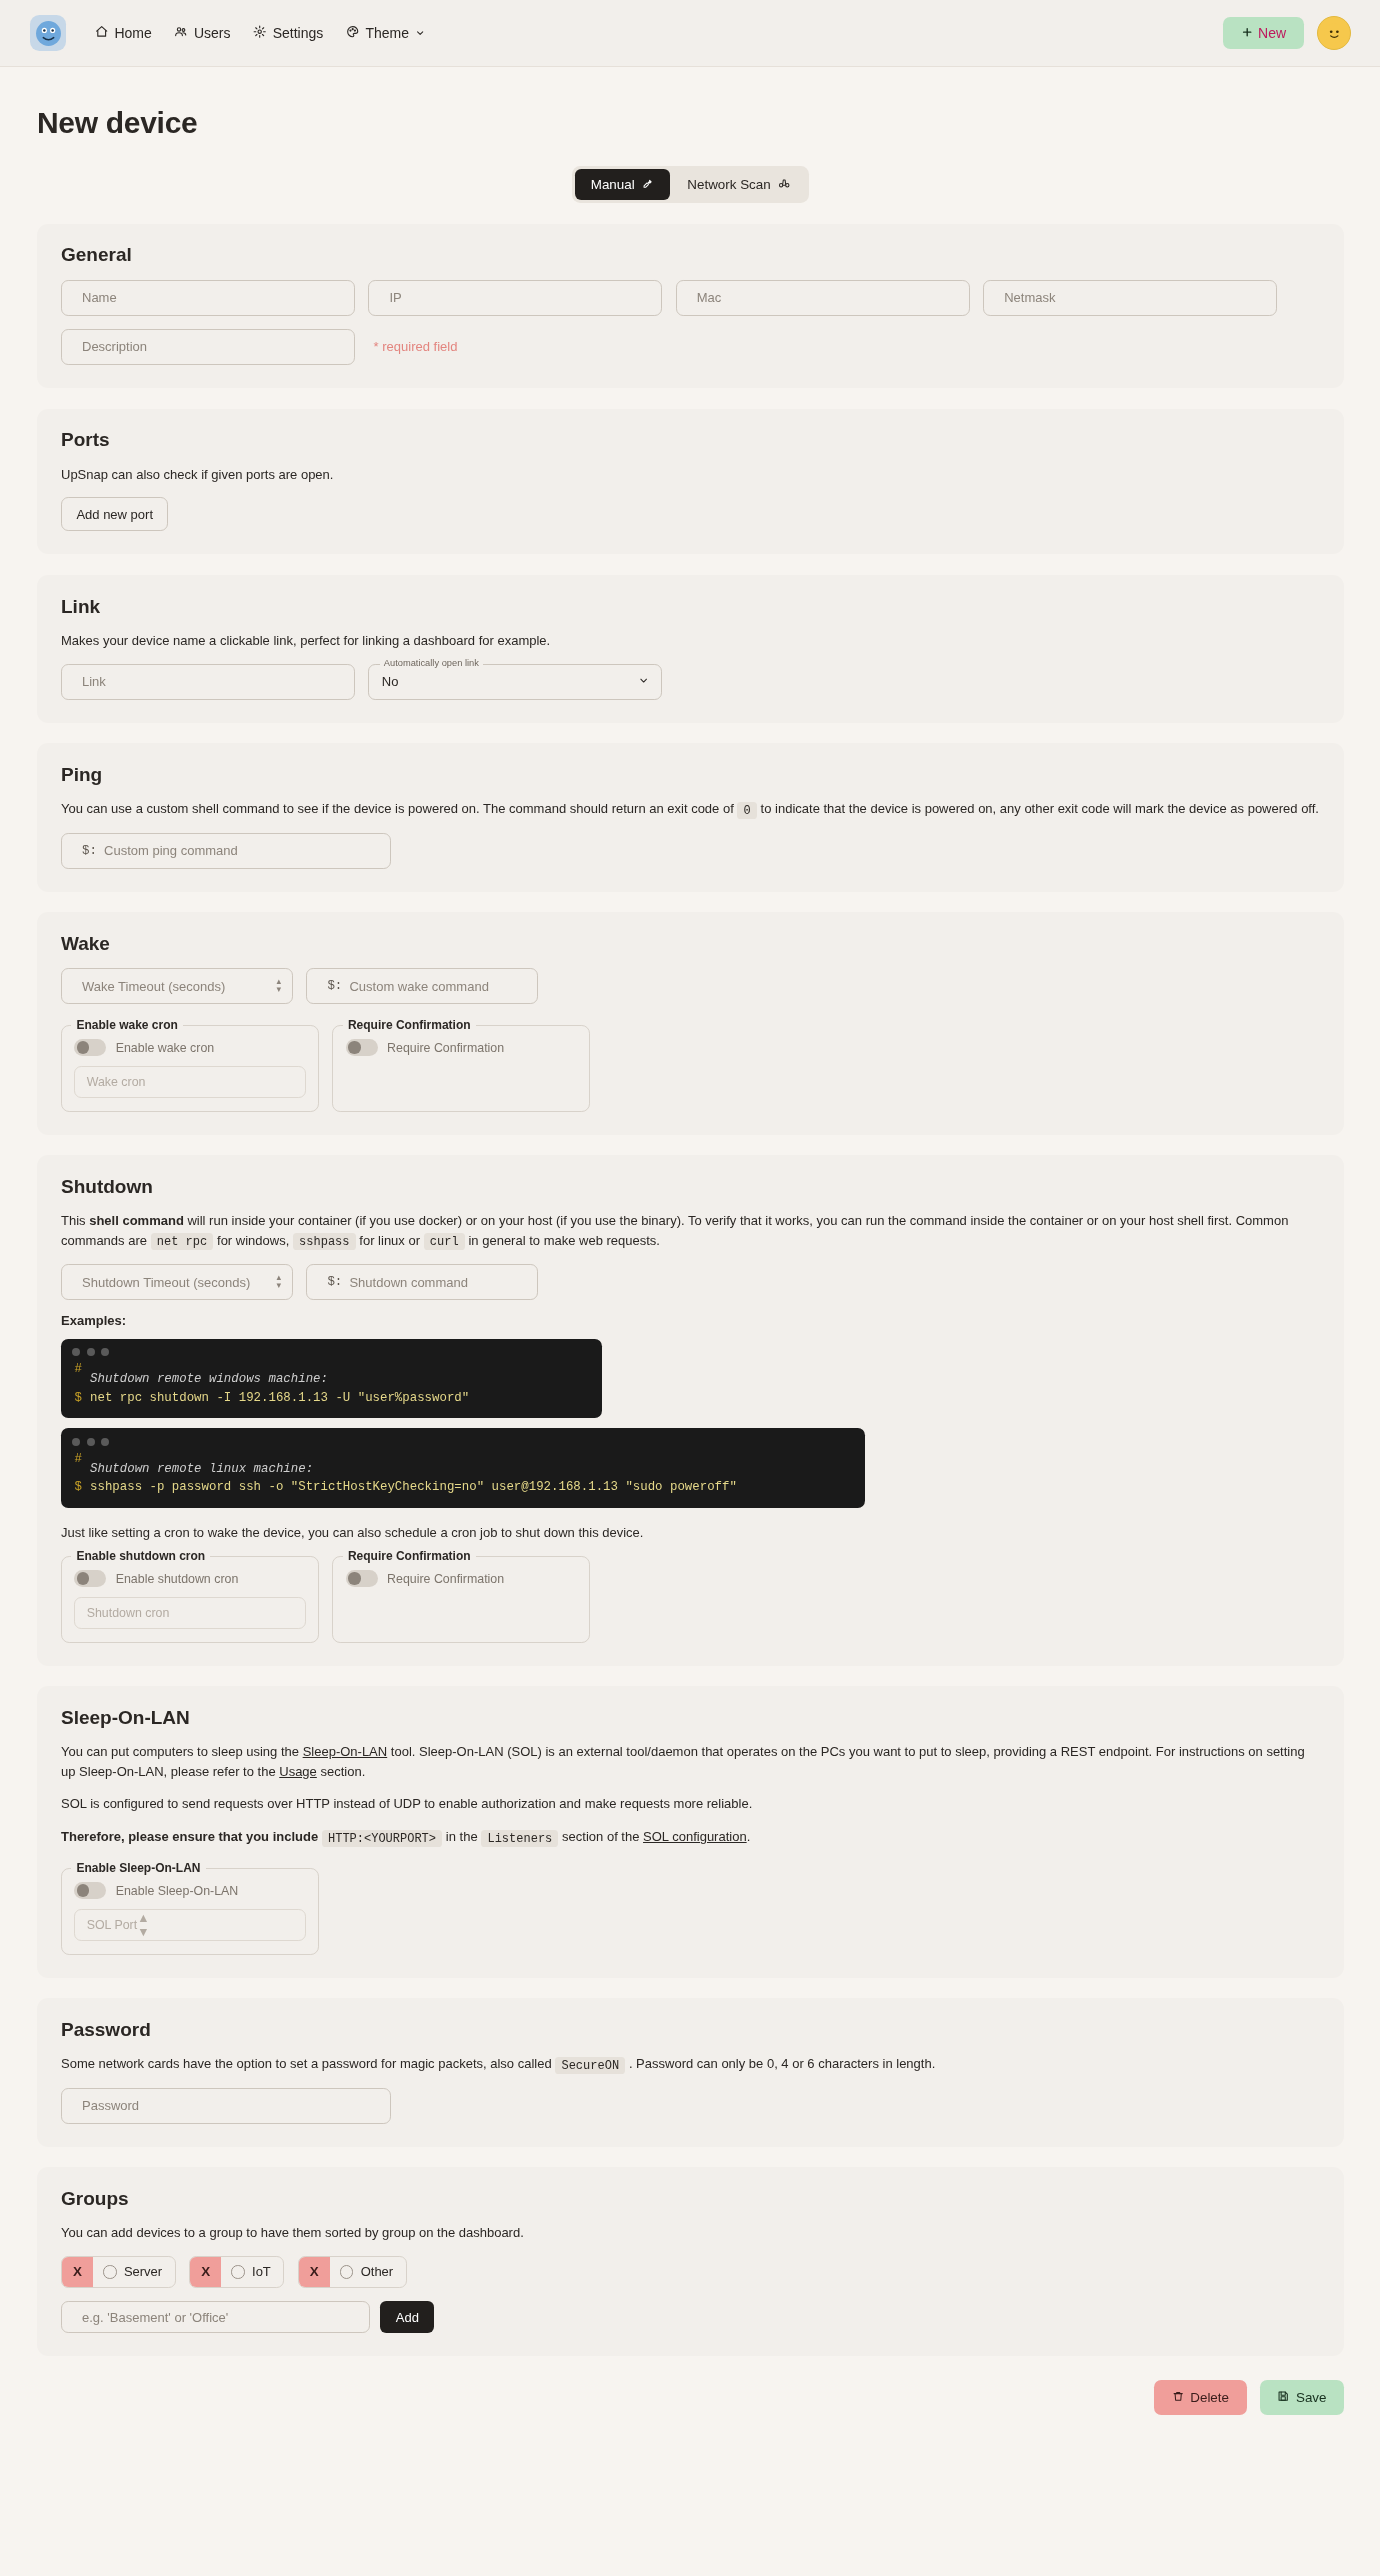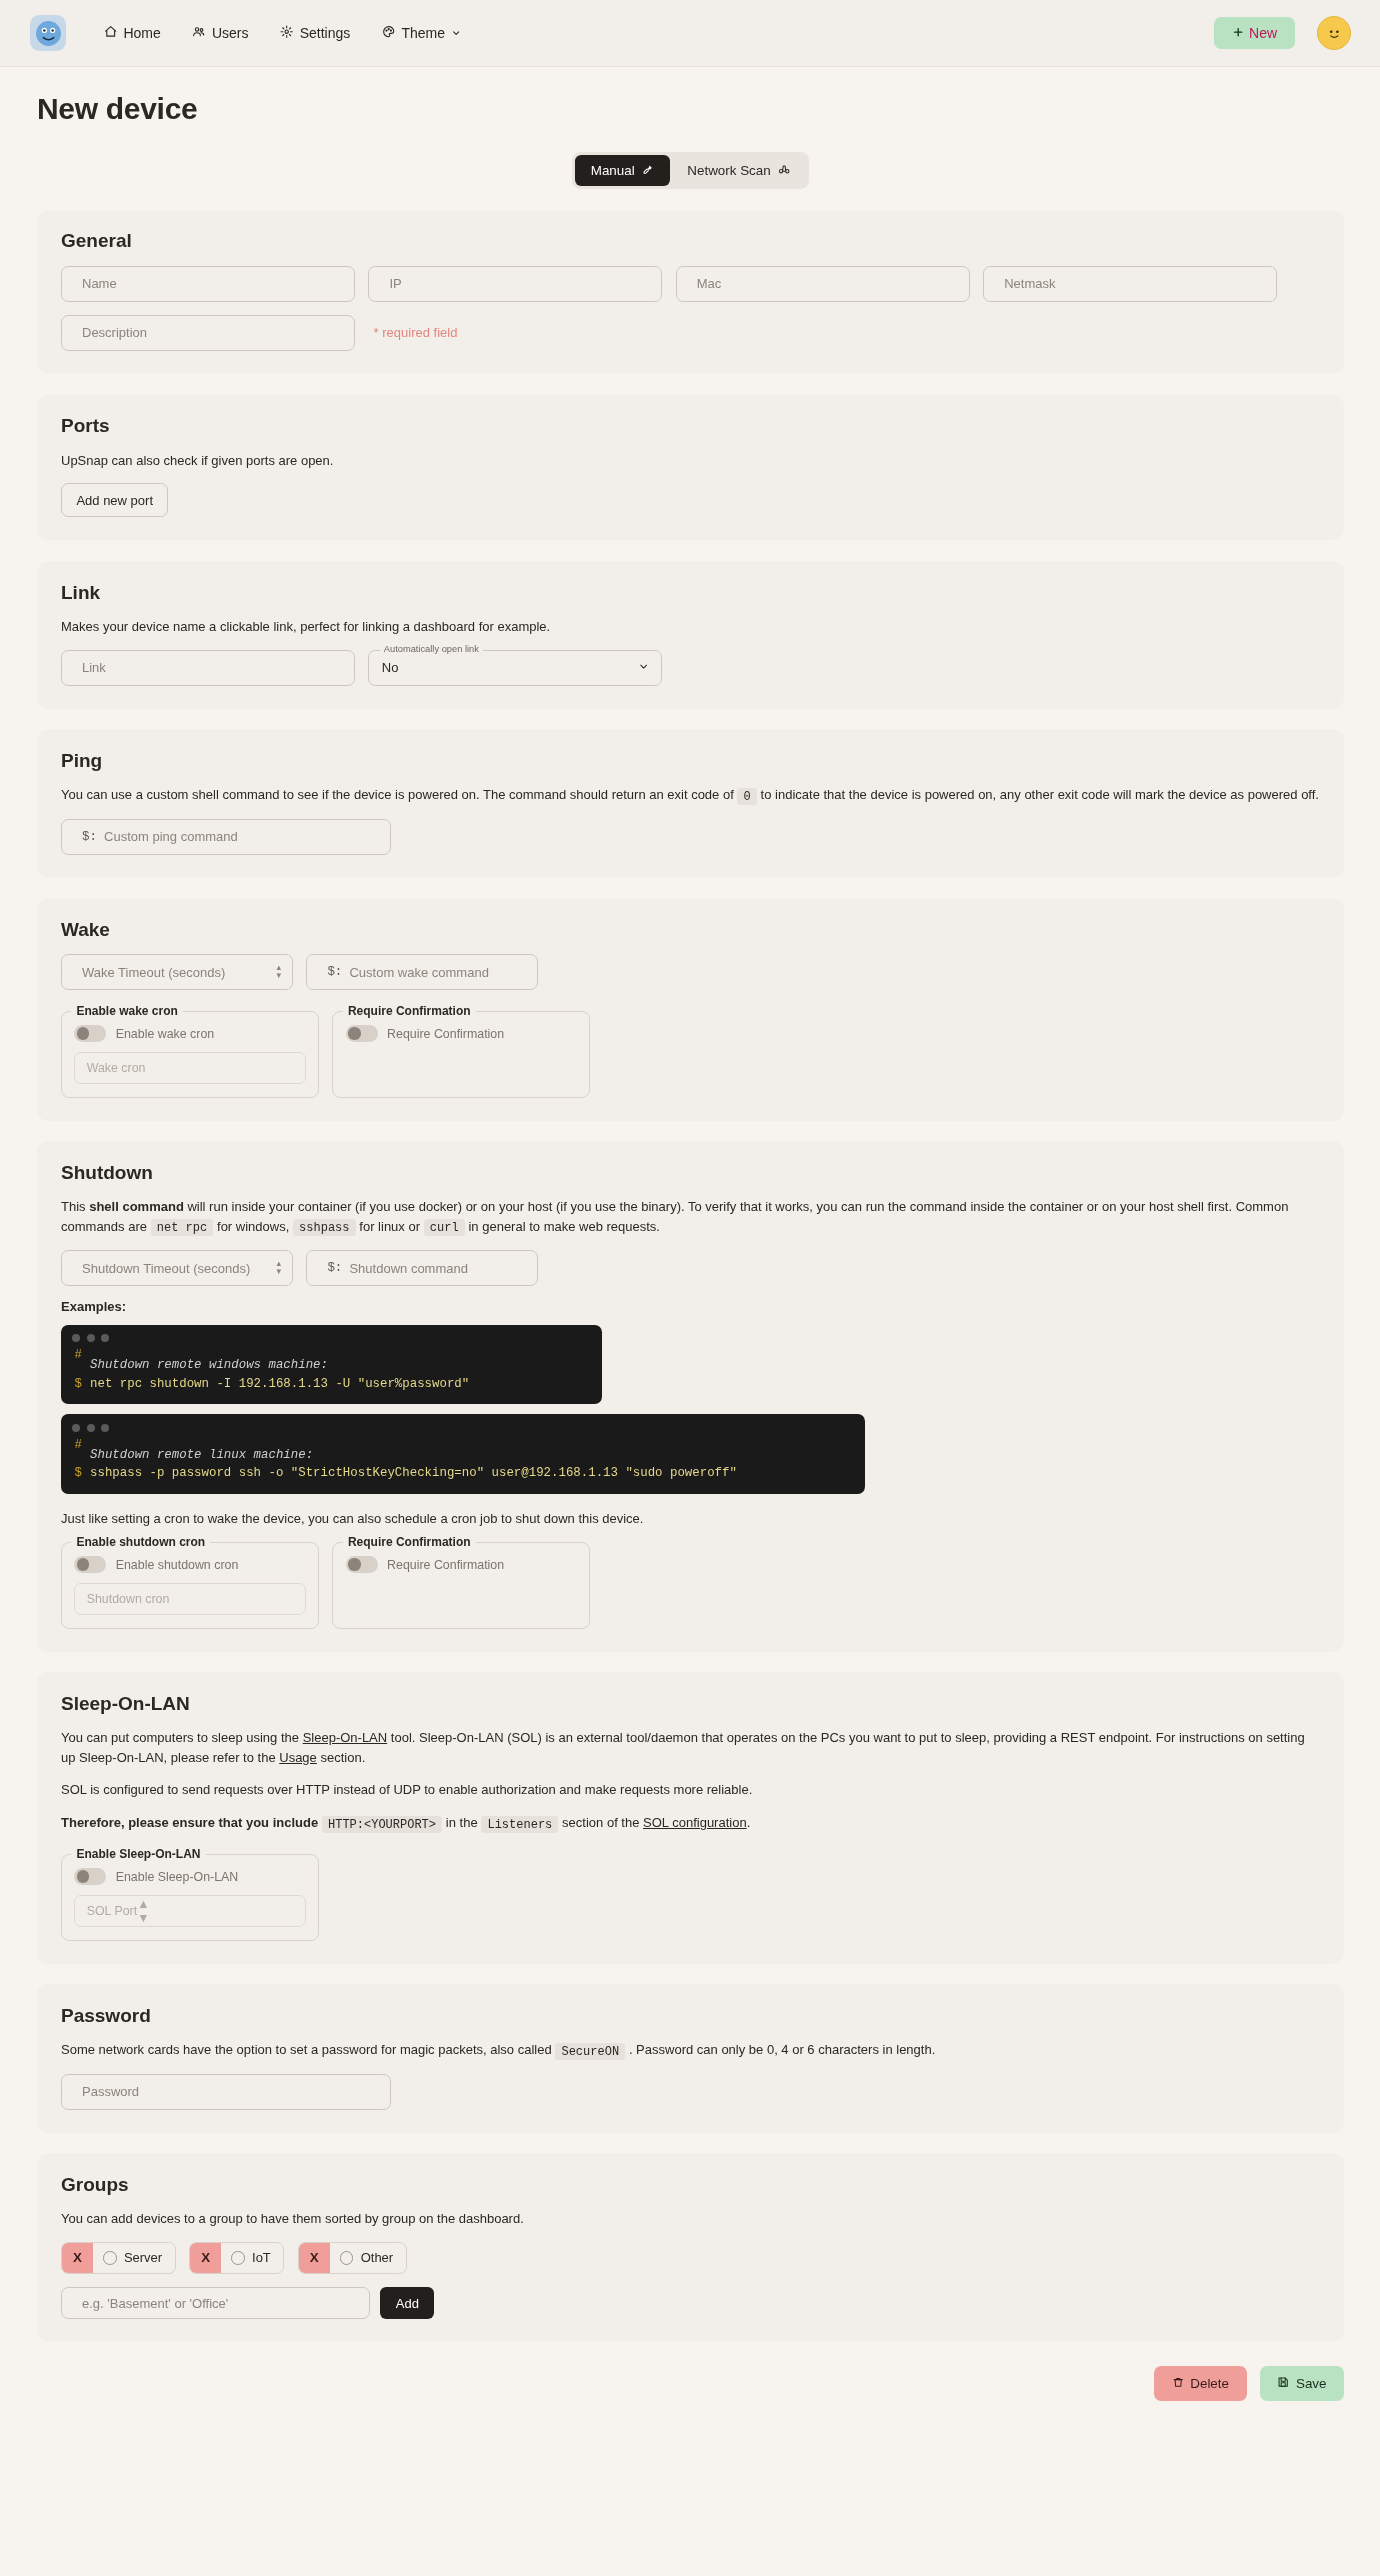--- a/index.html
+++ b/index.html
@@ -12,21 +12,21 @@
   body { width: 1381px; }
   .page { width: 1381px; min-height: 2963px; position: relative; }
 
   
   .navbar {
     height: 67px;
     background: #f2efeb;
     display: flex;
     align-items: center;
     padding: 0 30px;
-    gap: 9px;
+    gap: 0;
     border-bottom: 0.5px solid #e6e0d9;
   }
   .logo {
     width: 36px; height: 36px;
     border-radius: 9.3px;
     background: #c7d8e8;
     display: flex; align-items: center; justify-content: center;
     margin-right: 17.5px;
     overflow: hidden;
   }
@@ -55,21 +55,21 @@
     margin-left: 13.4px;
     display: flex; align-items: center; justify-content: center;
     font-size: 17.5px;
     border: 1px solid #e3b93f;
   }
 
   
   h1.page-title {
     font-size: 30px;
     font-weight: bold;
-    margin: 25px 0 0 37px;
+    margin: 39px 0 0 37px;
     letter-spacing: -0.3px;
   }
 
   
   .mode-switch-wrap {
     display: flex; justify-content: center;
     margin-top: 26px;
   }
   .mode-switch {
     background: #e9e4dd;

